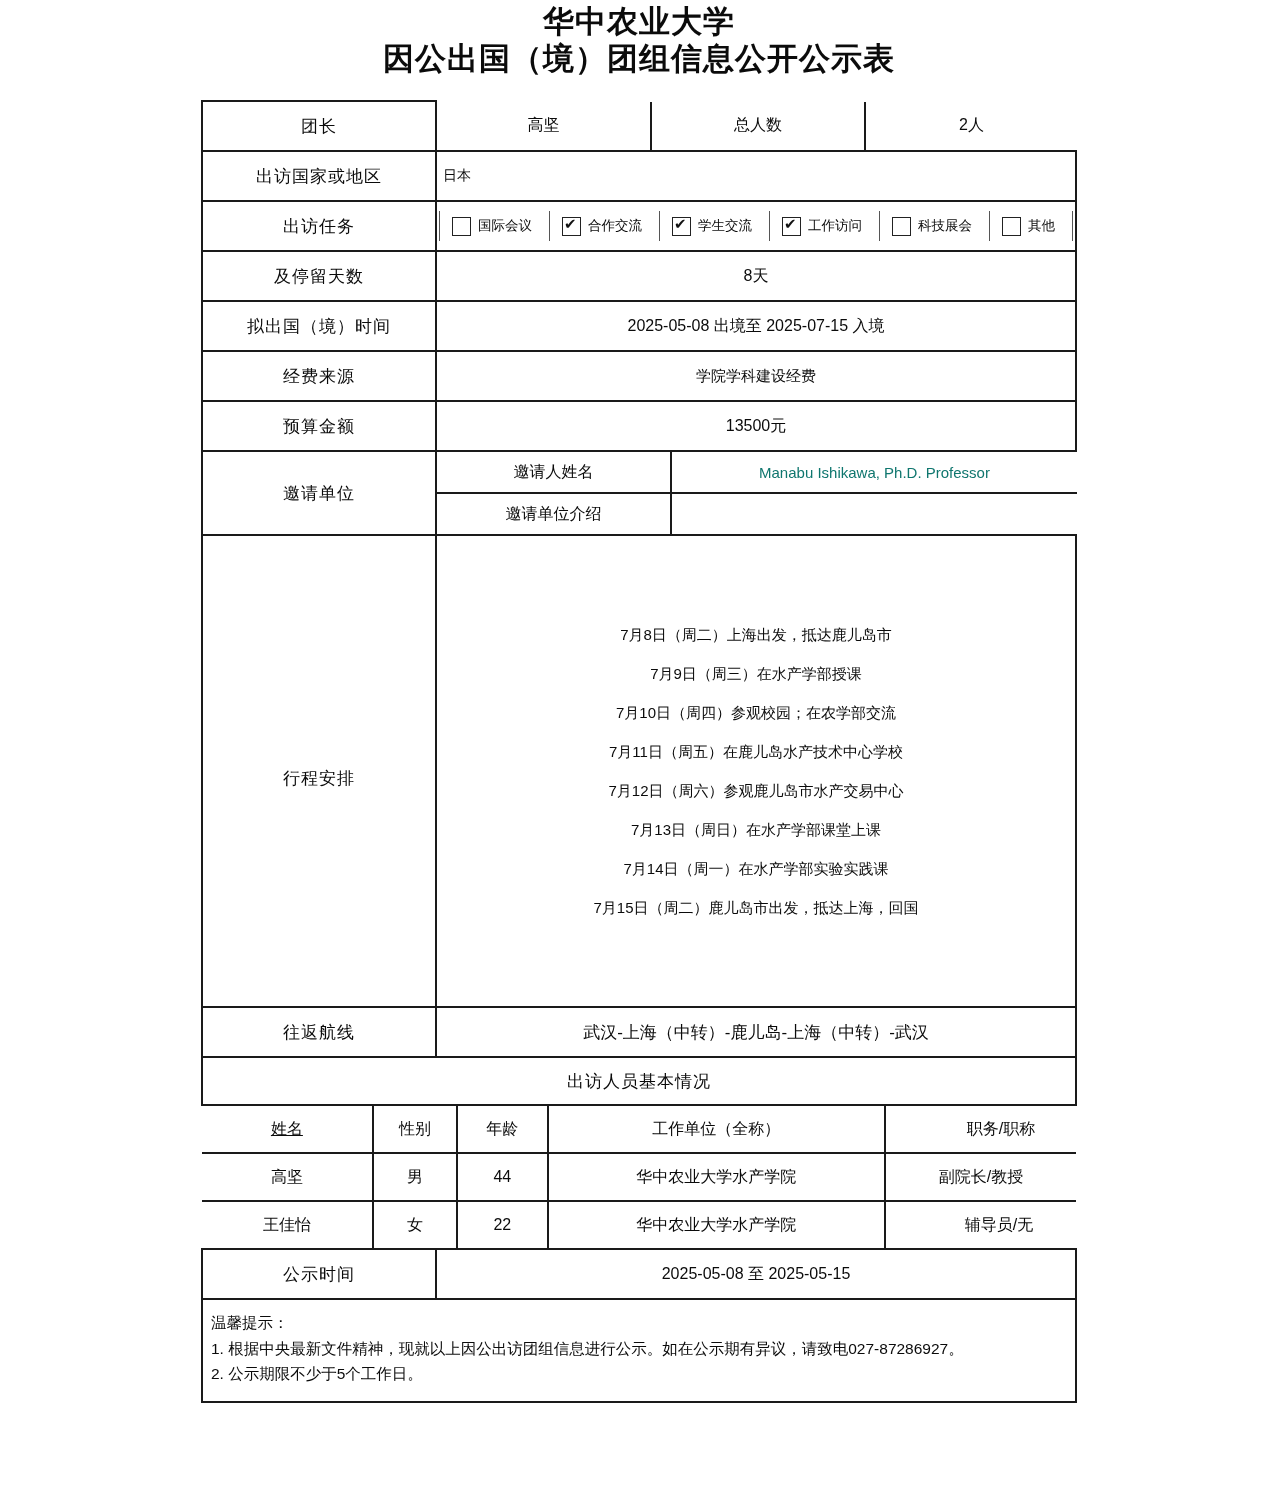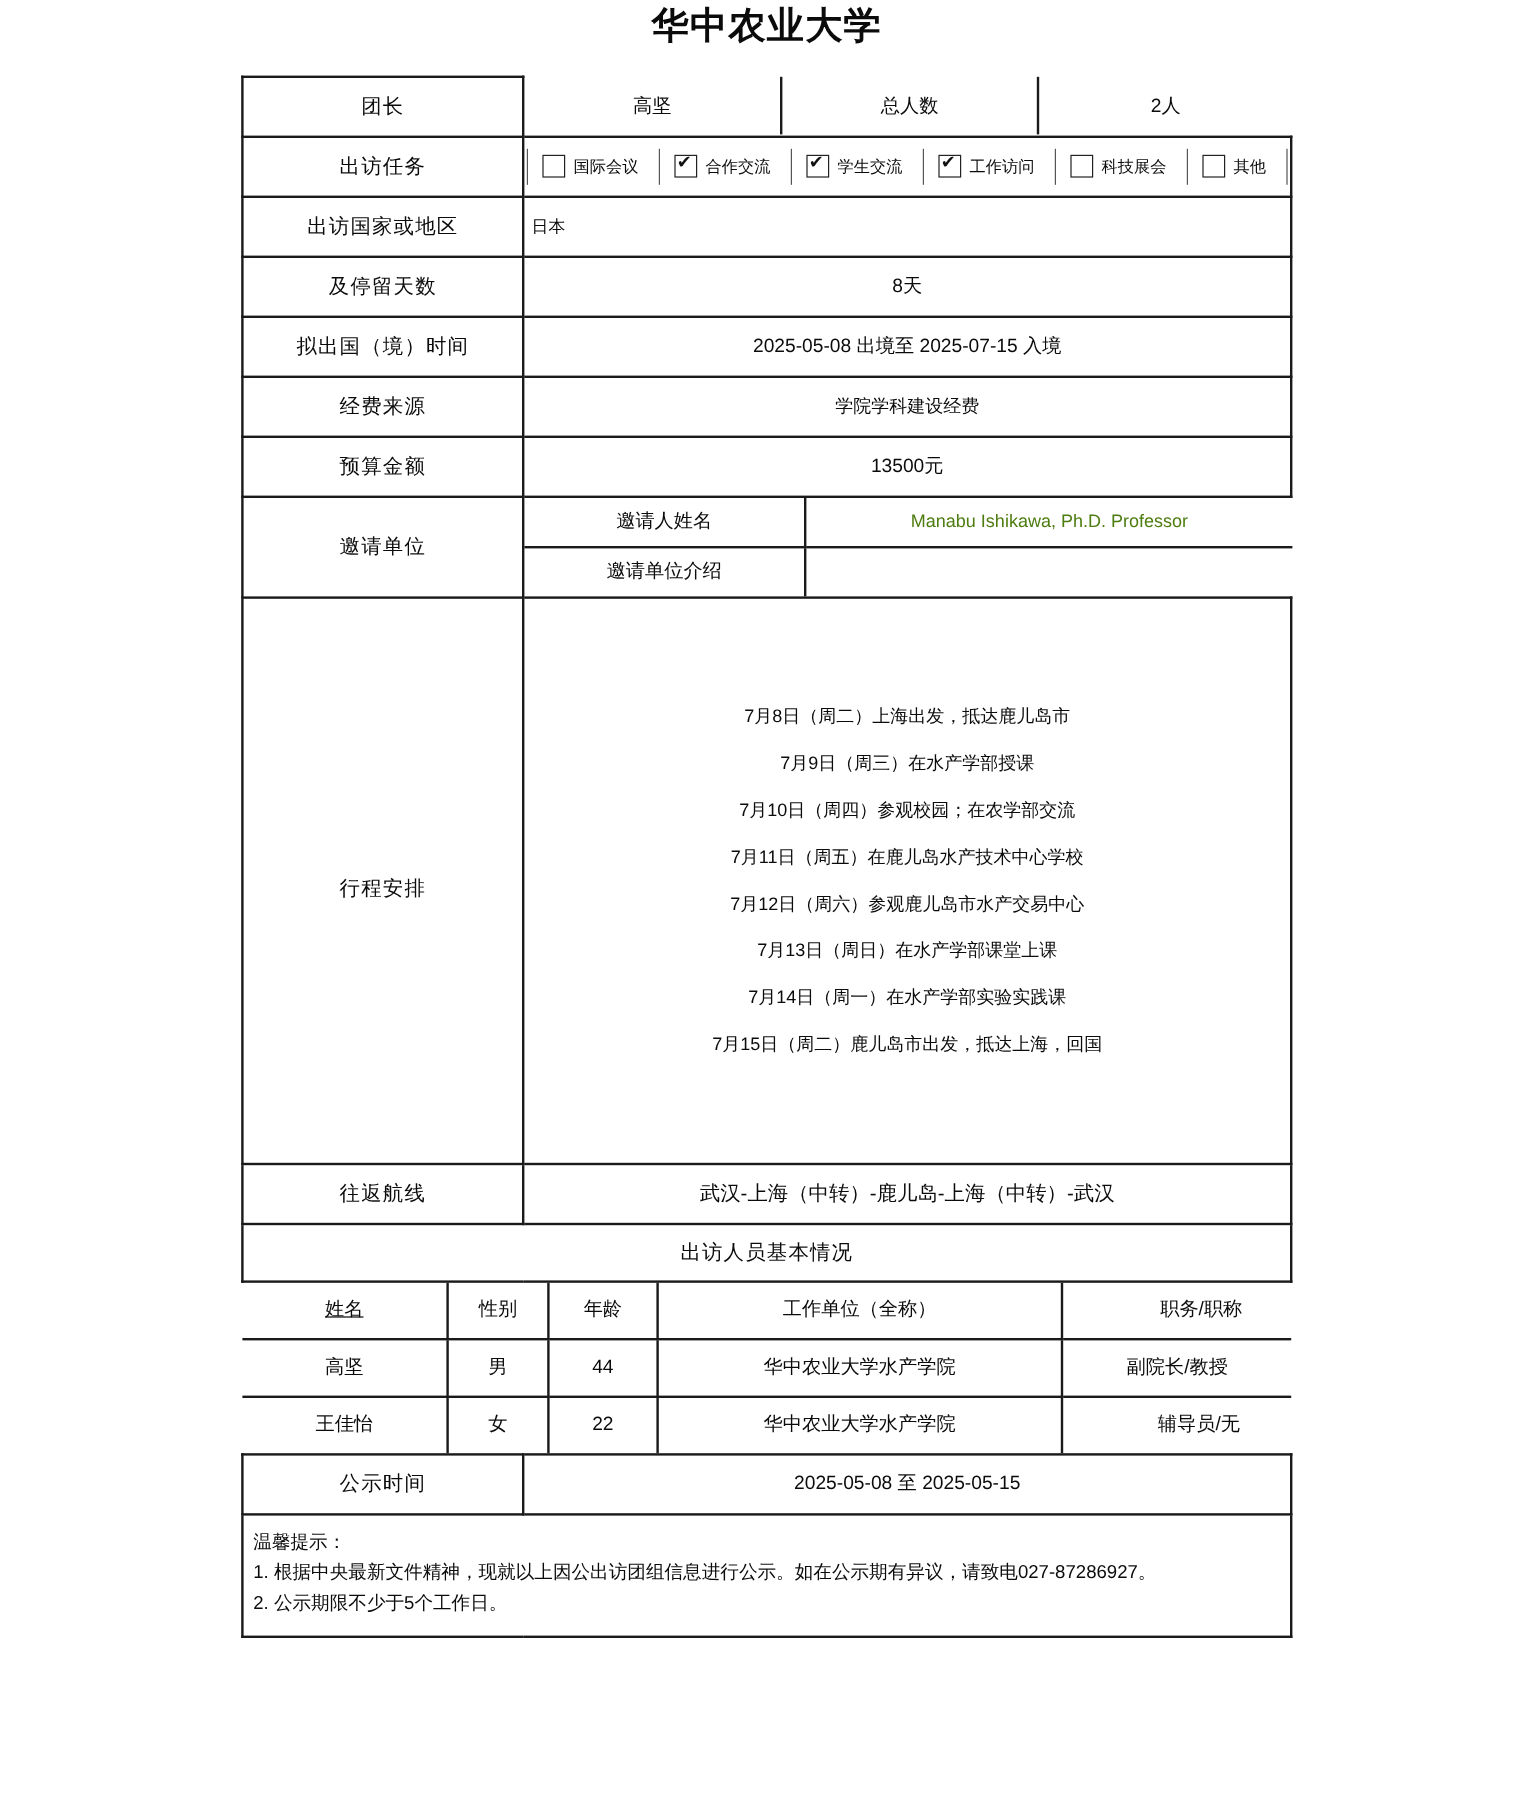--- a/index.html
+++ b/index.html
@@ -112,21 +112,21 @@
     table-layout: fixed;
   }
   .sub td {
     border: 2px solid #1a1a1a;
     height: 40px;
     text-align: center;
     font-size: 16px;
   }
   .sub .en {
     font-size: 15px;
-    color: #4d7c0f;
+    color: #0f766e;
   }
   td.nested { padding: 0 !important; border: none !important; }
 
   
   .itin-label {
     vertical-align: top;
     text-align: center;
     font-size: 17px;
     padding-top: 14px !important;
     letter-spacing: 1px;
@@ -169,20 +169,21 @@
   }
   .notice div { white-space: pre-wrap; }
 </style>
 </head>
 <body>
 
 <div class="page">
 
   <div class="title-block">
     <div class="title-line1">华中农业大学</div>
+    <div class="title-line2">因公出国（境）团组信息公开公示表</div>
   </div>
 
   <table class="form">
     <colgroup>
       <col style="width:234px">
       <col style="width:640px">
     </colgroup>
     <tbody>
 
       <tr>
@@ -199,20 +200,25 @@
                 <td style="border-top:none;border-bottom:none;border-left:none;height:48px">高坚</td>
                 <td style="border-top:none;border-bottom:none;height:48px">总人数</td>
                 <td style="border-top:none;border-bottom:none;border-right:none;height:48px">2人</td>
               </tr>
             </tbody>
           </table>
         </td>
       </tr>
 
       <tr>
+        <td class="lbl">出访国家或地区</td>
+        <td class="val-left h48">日本</td>
+      </tr>
+
+      <tr>
         <td class="lbl">出访任务</td>
         <td>
           <div class="task-row" id="task-row">
               <div class="task-item">
                 <span class="chk"></span>
                 <span class="task-label">国际会议</span>
               </div>
               <div class="task-item">
                 <span class="chk checked"></span>
                 <span class="task-label">合作交流</span>
@@ -228,25 +234,20 @@
               <div class="task-item">
                 <span class="chk"></span>
                 <span class="task-label">科技展会</span>
               </div>
               <div class="task-item">
                 <span class="chk"></span>
                 <span class="task-label">其他</span>
               </div>
             </div>
         </td>
-      </tr>
-
-      <tr>
-        <td class="lbl">出访国家或地区</td>
-        <td class="val-left h48">日本</td>
       </tr>
 
       <tr>
         <td class="lbl">及停留天数</td>
         <td class="val-center h48">8天</td>
       </tr>
 
       <tr>
         <td class="lbl">拟出国（境）时间</td>
         <td class="val-center h48">2025-05-08 出境至 2025-07-15 入境</td>

